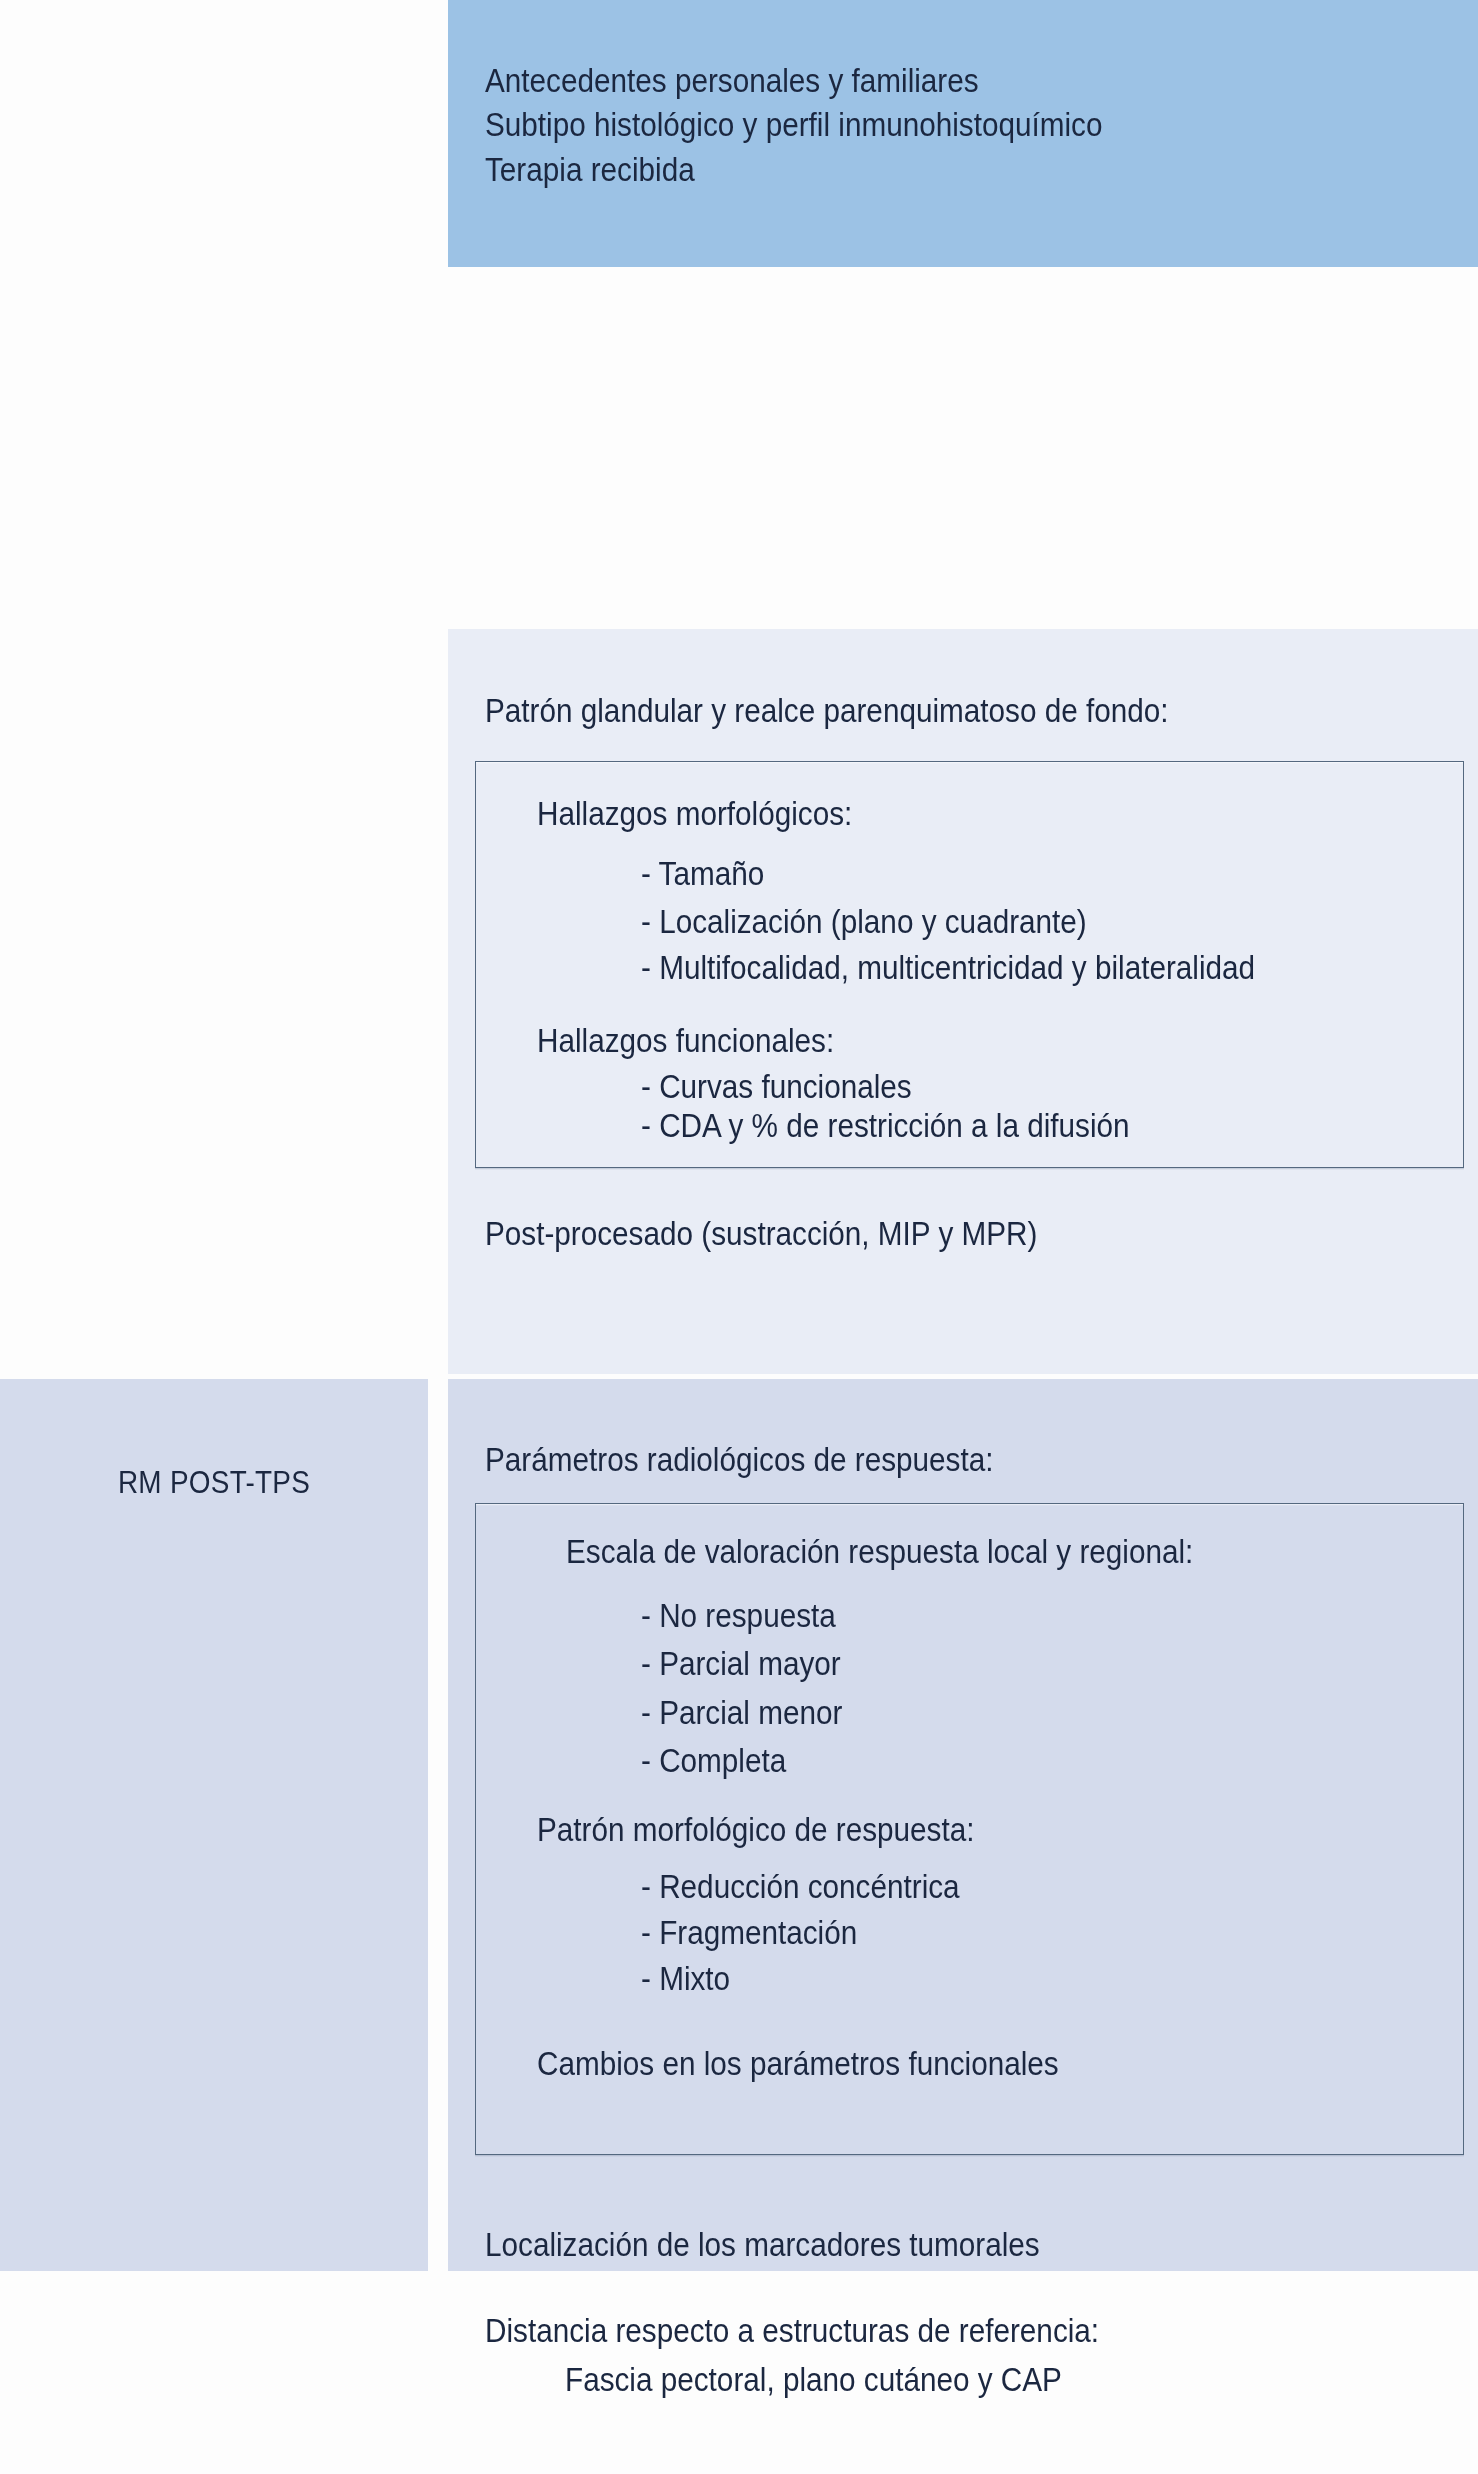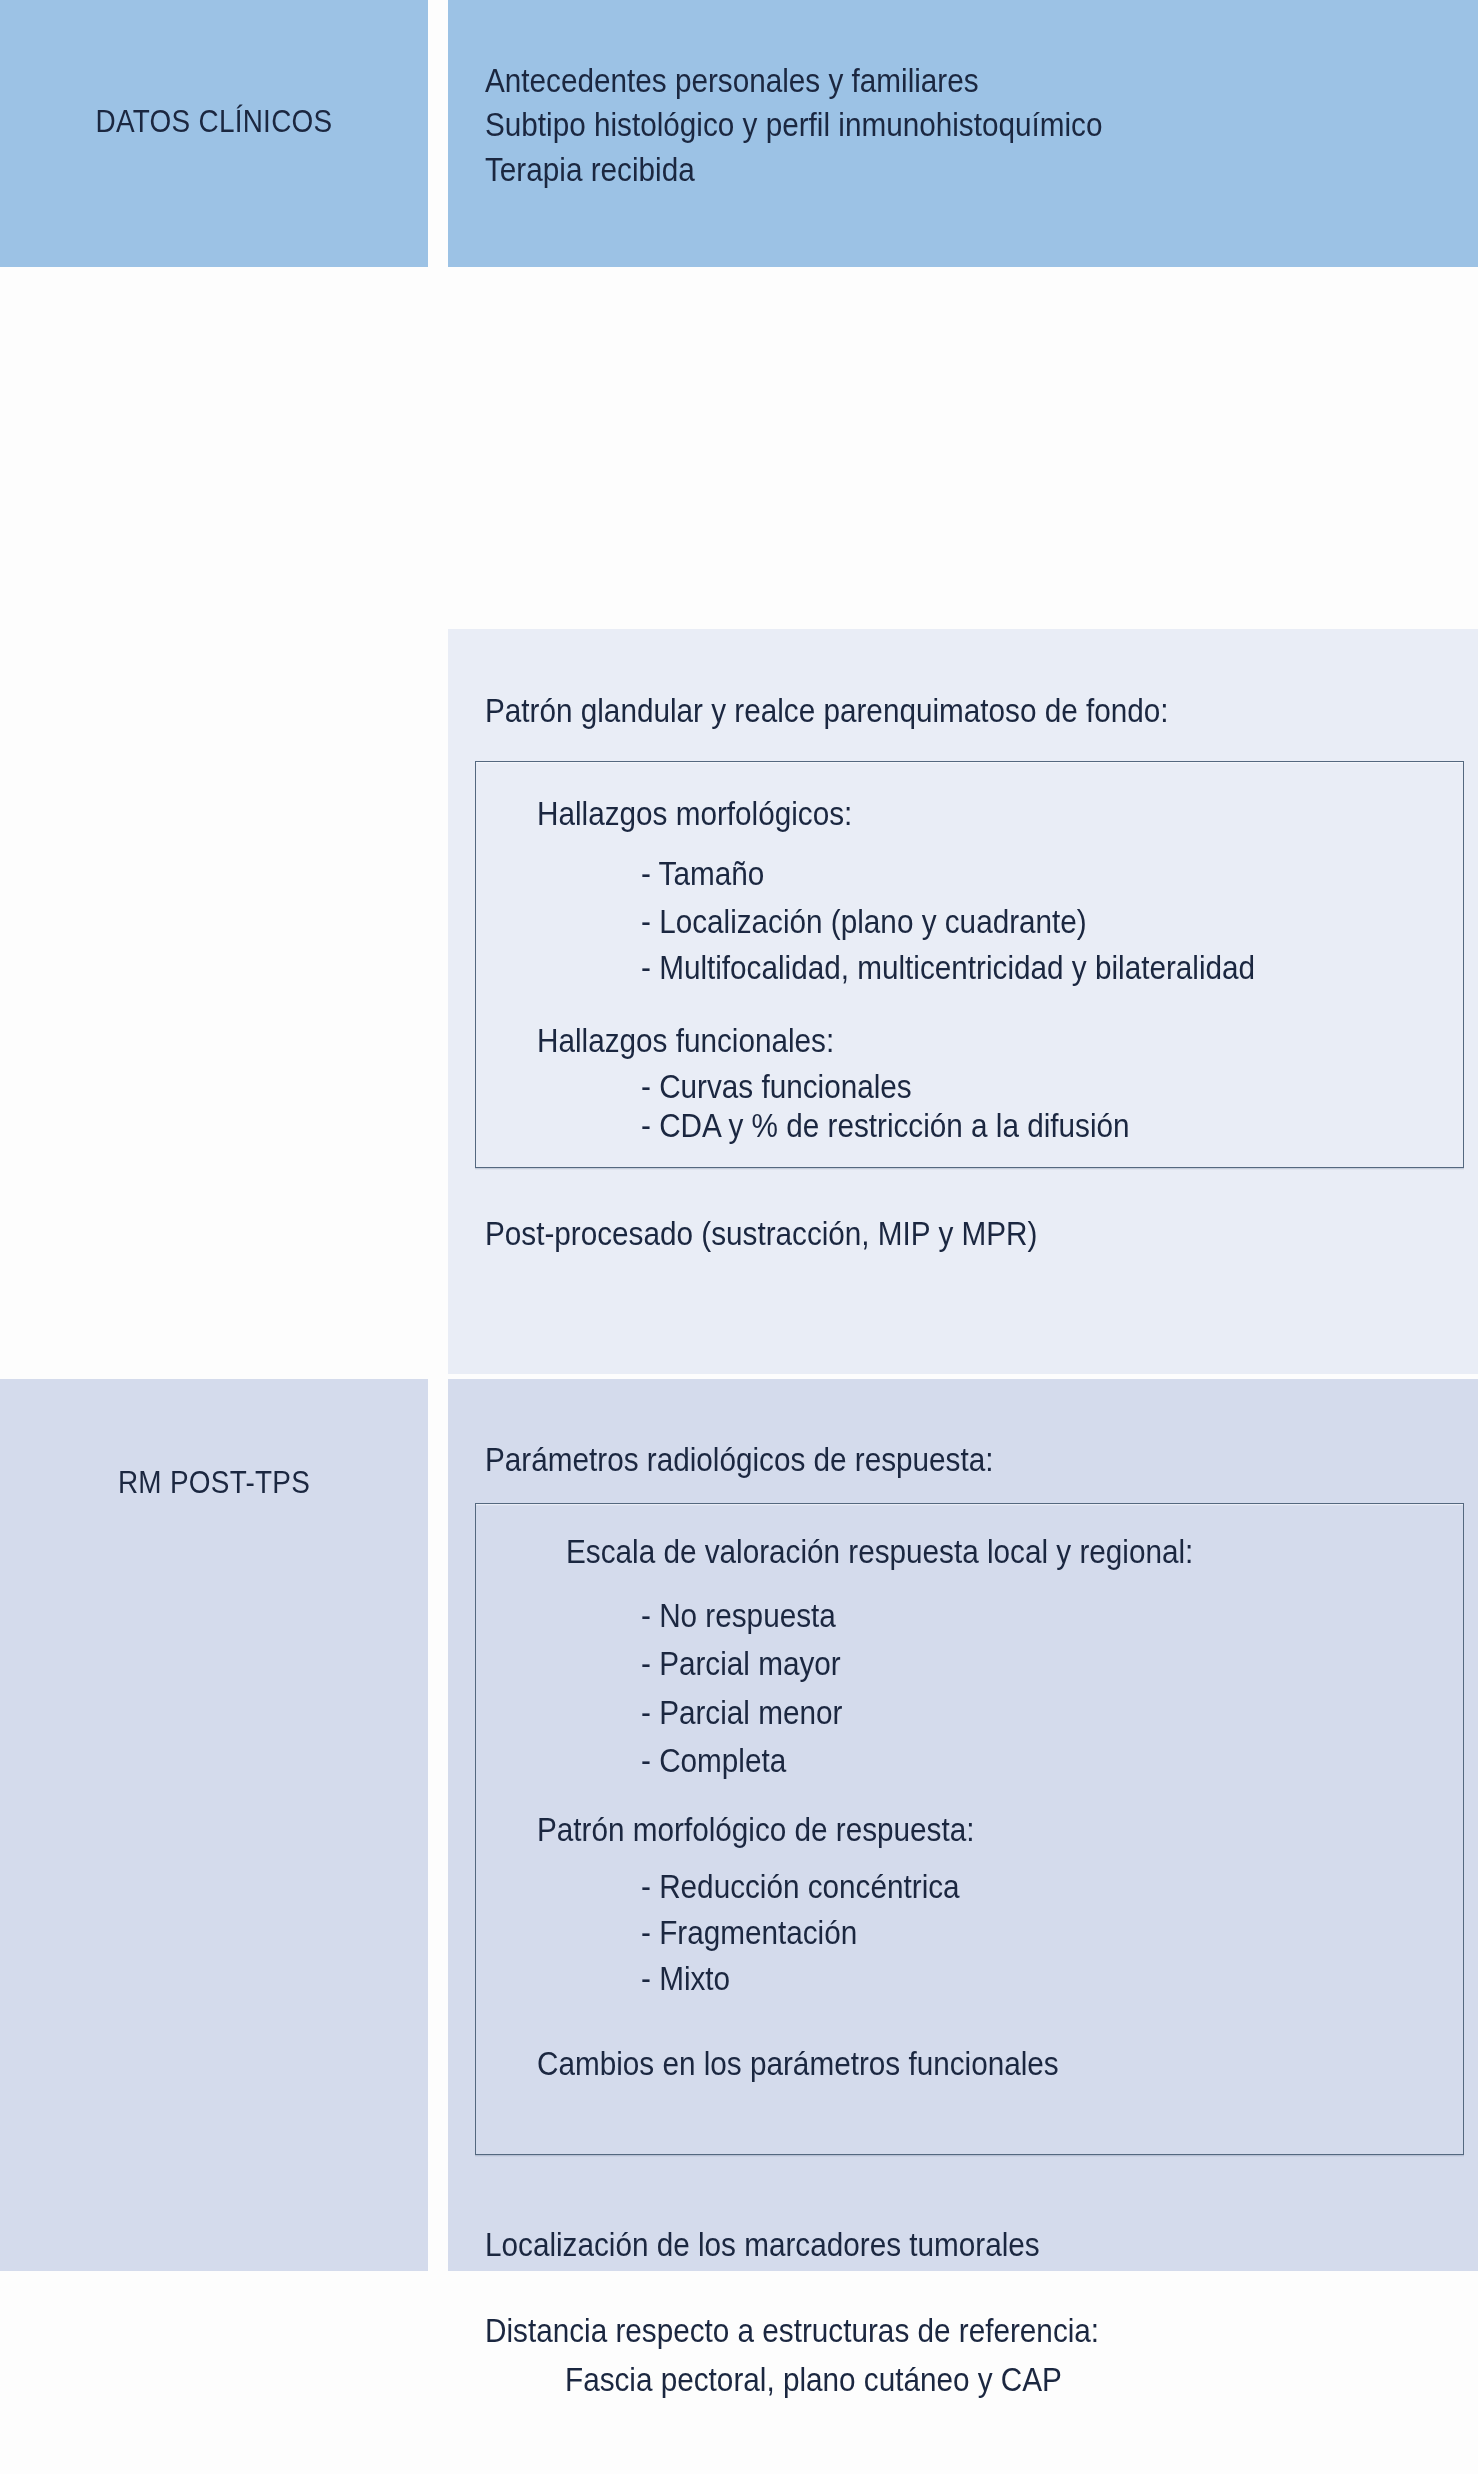--- a/index.html
+++ b/index.html
@@ -30,23 +30,20 @@
   .ibox {
     position:absolute; left:26.5px; width:989px; box-sizing:border-box;
     border:1.9px solid var(--box-border, #54687f);
     box-shadow: inset 0 1.3px 0 rgba(255,255,255,.5), 0 1.3px 0 rgba(90,110,140,.25);
   }
 </style>
 </head>
 <body>
 
 <div class="row r1" style="top:0; height:267px;">
-  <div class="lcell">
-    <div class="label" style="top:103px;">DATOS CLÍNICOS</div>
-  </div>
   <div class="rcell">
     <div class="line" style="top:61px; left:37px;">Antecedentes personales y familiares</div>
     <div class="line" style="top:105px; left:37px;">Subtipo histológico y perfil inmunohistoquímico</div>
     <div class="line" style="top:150px; left:37px;">Terapia recibida</div>
   </div>
 </div>
 
 <div class="row r2" style="top:275px; height:349px;">
 </div>
 

